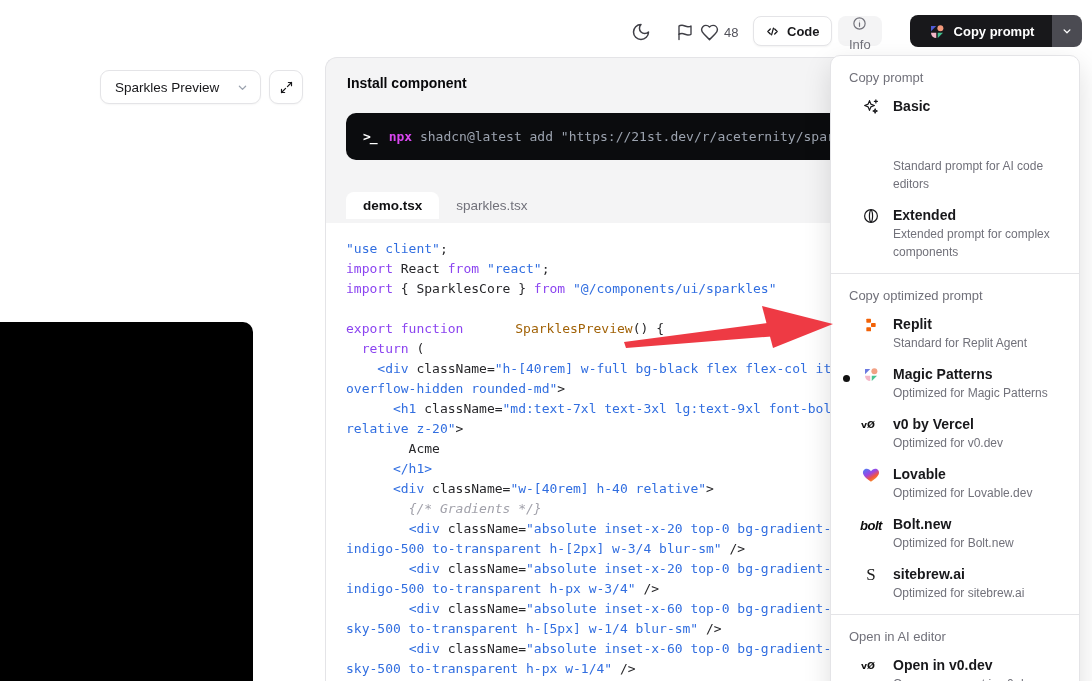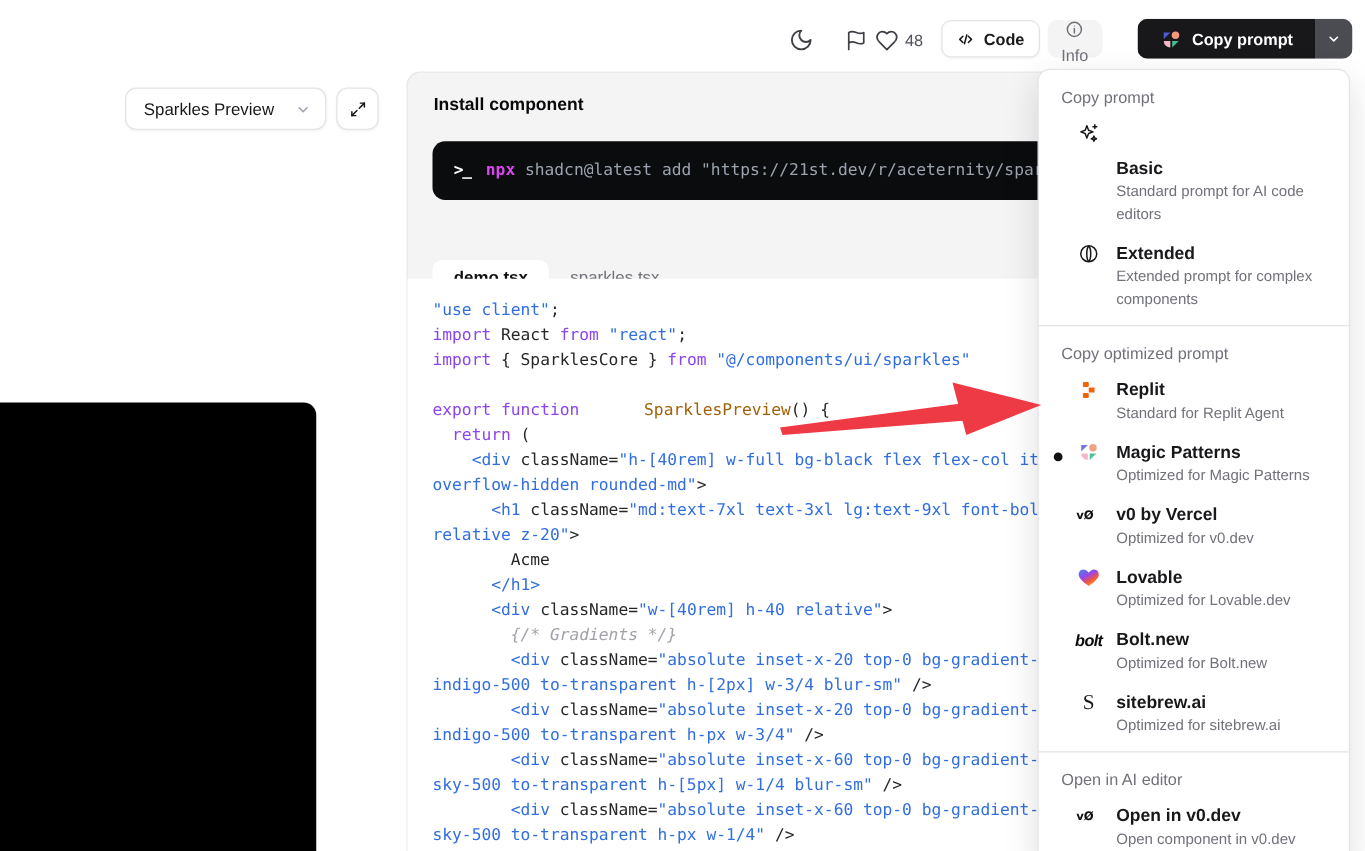--- a/index.html
+++ b/index.html
@@ -81,21 +81,21 @@
     position:absolute; left:20px; right:20px; top:55px; height:47px;
     background:#0b0c0e; border-radius:10px;
     display:flex; align-items:center; gap:12px; padding:0 17px;
     overflow:hidden; white-space:nowrap;
     font-family:"DejaVu Sans Mono", monospace; font-size:13px;
   }
   .prompt-glyph { color:#fff; font-weight:700; letter-spacing:-1px; }
   .cmd-prefix { color:#d946ef; font-weight:700; }
   .cmd-rest { color:#9ca3af; }
 
-  .tabs { position:absolute; left:20px; top:150px; height:27px; display:flex; }
+  .tabs { position:absolute; left:20px; top:134px; height:27px; display:flex; }
   .tab {
     height:27px; display:flex; align-items:center; padding:0 17px;
     font-size:13.5px; color:#71717a; cursor:pointer; border:none; background:transparent;
   }
   .tab.active { background:#fff; border-radius:8px 8px 0 0; color:#111113; font-weight:700; }
 
   .code-area {
     position:absolute; left:0; right:0; top:165px; bottom:0; background:#fff; overflow:hidden;
   }
   pre.code {
@@ -245,22 +245,22 @@
     <div class="menu-label">Copy prompt</div>
     <button class="menu-item">
       <span class="menu-icon">
         <svg width="18" height="18" viewBox="0 0 24 24" fill="none" stroke="#18181b" stroke-width="1.6" stroke-linecap="round" stroke-linejoin="round">
           <path d="M10 3.5l1.8 4.7 4.7 1.8-4.7 1.8L10 16.5l-1.8-4.7-4.7-1.8 4.7-1.8L10 3.5z"></path>
           <path d="M18.5 2.5v4M16.5 4.5h4"></path>
           <path d="M17.5 14.5l.8 2 2 .8-2 .8-.8 2-.8-2-2-.8 2-.8.8-2z"></path>
         </svg>
       </span>
       <span class="menu-text">
-        <span class="menu-title" style="display: block; margin-top: 28px;">Basic</span>
-        <span class="menu-desc" style="display: block;">Standard prompt for AI code editors</span>
+        <span class="menu-title" style="display: block;">Basic</span>
+        <span class="menu-desc" style="display: block; margin-top: 41px;">Standard prompt for AI code editors</span>
       </span>
     </button>
     <button class="menu-item">
       <span class="menu-icon">
         <svg width="18" height="18" viewBox="0 0 24 24" fill="none" stroke="#18181b" stroke-width="1.6">
           <circle cx="12" cy="12" r="8.5"></circle>
           <path d="M12 3.8c-2.8 2.4-2.8 14 0 16.4M12 3.8c2.8 2.4 2.8 14 0 16.4"></path>
         </svg>
       </span>
       <span class="menu-text">

